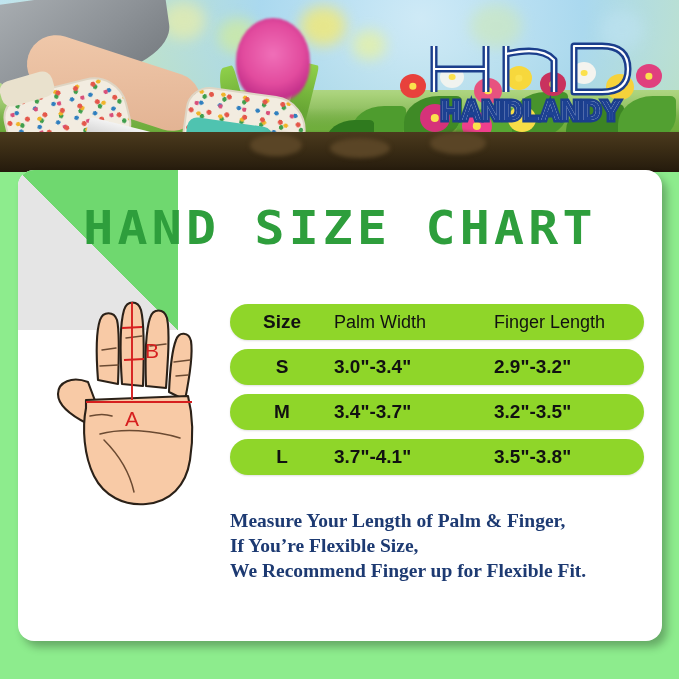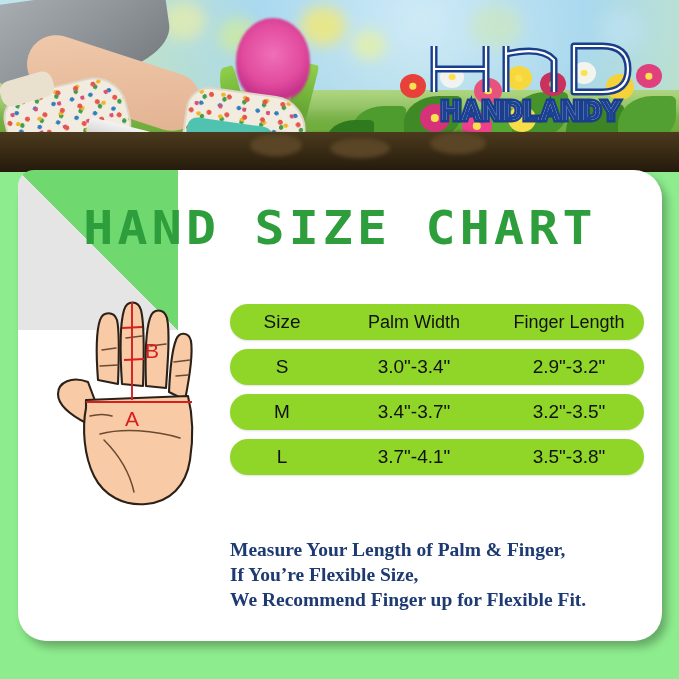--- a/index.html
+++ b/index.html
@@ -91,21 +91,21 @@
     font-family:"Liberation Sans", sans-serif;
   }
   .logo .word-top{
     position:absolute;left:0;top:56px;width:214px;text-align:center;
     font-size:27px;font-weight:bold;letter-spacing:1px;color:#1d4193;
   }
 
   
   .card{
     position:absolute;left:18px;top:170px;width:644px;height:471px;
-    background:#fff;border-radius:28px;
+    background:#fff;border-radius:16px;
     box-shadow:5px 6px 9px rgba(0,0,0,.28);
   }
   
   .fold-cut{
     position:absolute;left:0;top:0;width:160px;height:160px;
     background:linear-gradient(45deg,#ffffff 0 50%,#6fd86f 50% 100%);
     border-radius:16px 0 0 0;
   }
   .fold-shadow{
     position:absolute;left:0;top:0;width:160px;height:160px;
@@ -125,27 +125,27 @@
   .hand-wrap{position:absolute;left:24px;top:118px;width:180px;height:225px;}
 
   
   .table{position:absolute;left:212px;top:134px;width:414px;}
   .row{
     height:36px;border-radius:18px;background:#8fd629;
     display:flex;align-items:center;margin-bottom:9px;
     box-shadow:0 1px 2px rgba(0,0,0,.12);
   }
   .c1{width:104px;text-align:center;}
-  .c2{width:160px;text-align:center;}
-  .c3{width:150px;text-align:center;}
-  .row .cell{color:#111;font-size:19px;font-weight:normal;font-family:"Liberation Sans", sans-serif;}
+  .c2{width:160px;}
+  .c3{width:150px;}
+  .row .cell{color:#111;font-size:19px;font-weight:bold;font-family:"Liberation Sans", sans-serif;}
   .head .c2,.head .c3{font-weight:normal;font-size:18px;}
 
   .note{
-    position:absolute;left:212px;top:367px;width:430px;
+    position:absolute;left:212px;top:338px;width:430px;
     color:#1d3a72;font-family:"Liberation Serif", serif;
     font-size:19.5px;line-height:25px;font-weight:bold;
   }
   .note div{white-space:nowrap;}
 </style>
 </head>
 <body>
 
 <div id="stage">
 

